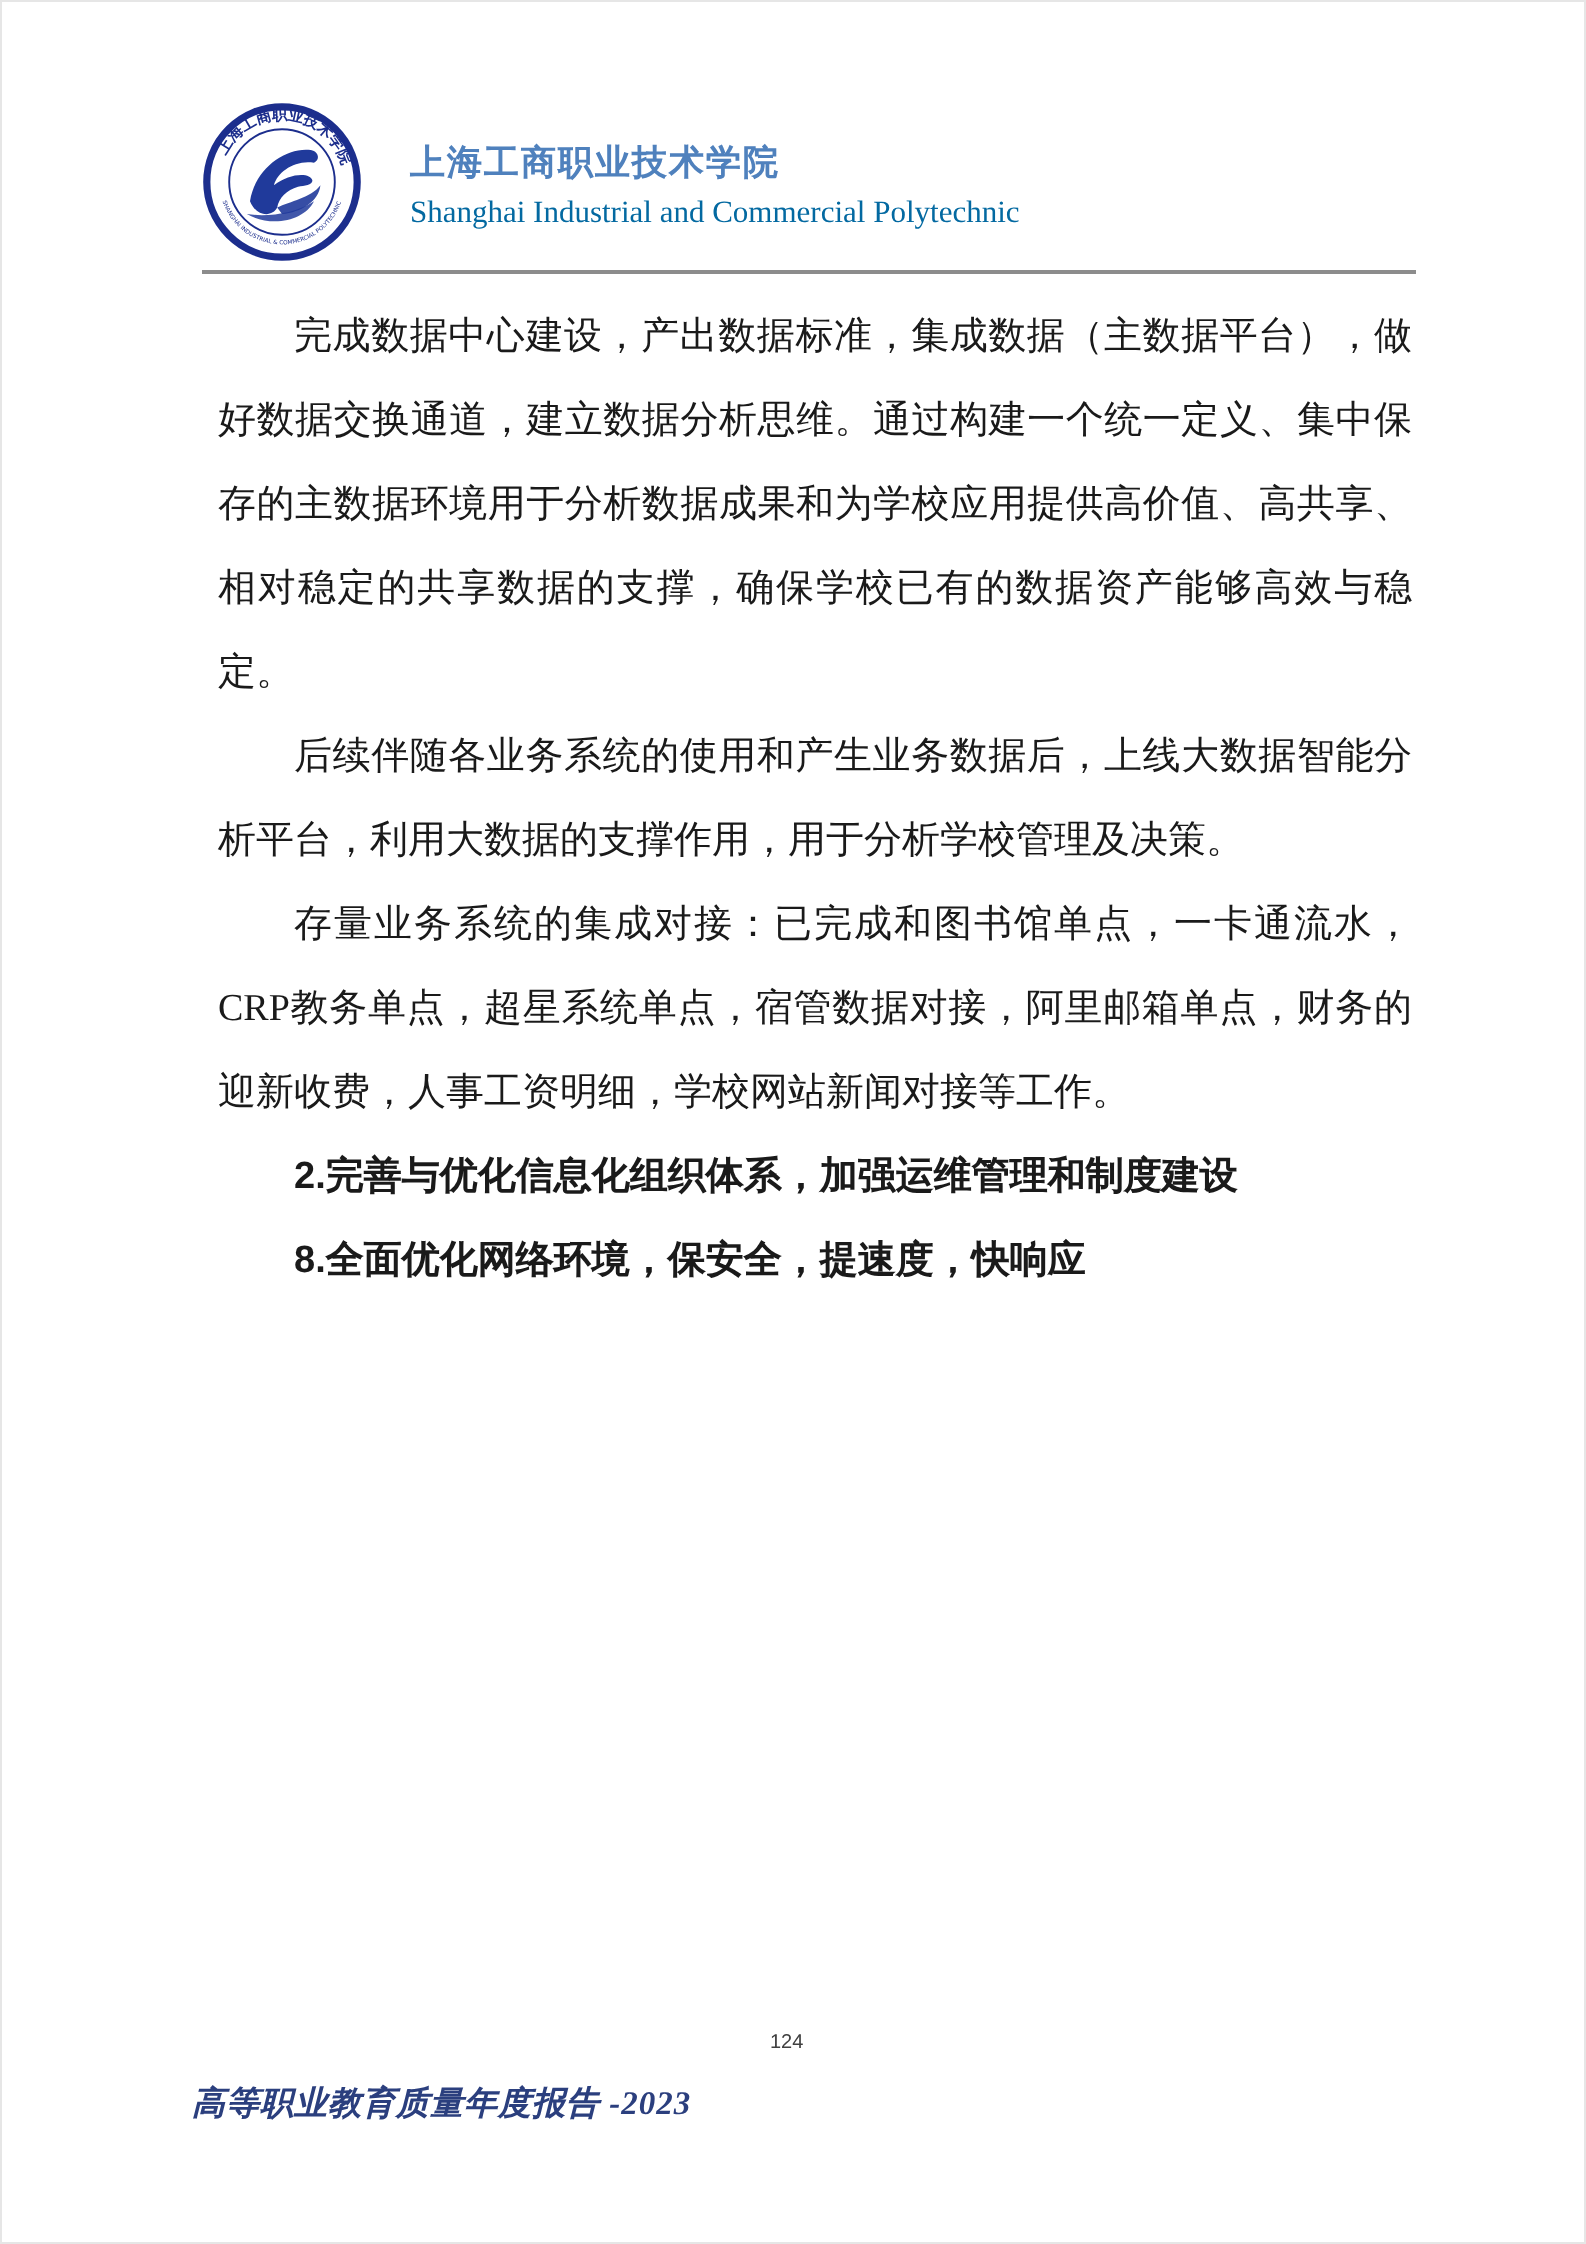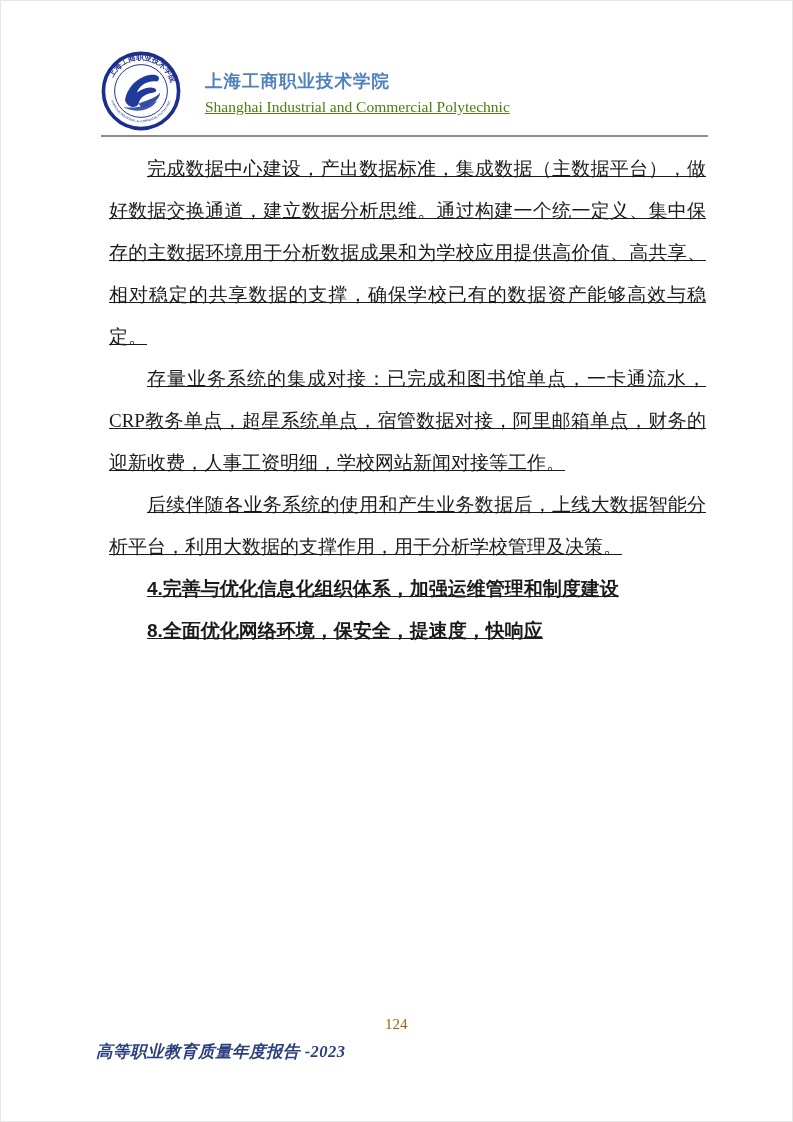--- a/index.html
+++ b/index.html
@@ -23,67 +23,65 @@
     font-family: "Liberation Sans", "DejaVu Sans", sans-serif;
     font-size: 17.5px;
     font-weight: bold;
     color: #4f81bd;
     letter-spacing: 1px;
     line-height: 1.2;
   }
   .title-en {
     font-family: "Liberation Serif", "DejaVu Serif", serif;
     font-size: 15.5px;
-    color: #4d7c0f;
+    color: #0369a1;
     margin-top: 6px;
     line-height: 1.2;
-    text-decoration: underline;
   }
   .header-rule {
     position: absolute;
     top: 134px; left: 100px; right: 84px;
     height: 2px;
     background: #8c8c8c;
   }
 
   
   .content {
     position: absolute;
     top: 147px;
     left: 108px;
     right: 86px;
     color: #1a1a1a;
     font-size: 19px;
     line-height: 42px;
     text-align: justify;
     text-justify: inter-character;
-    text-decoration: underline;
   }
   .para { text-indent: 2em; margin: 0; }
   .heading { text-indent: 2em; margin: 0; font-weight: bold; font-family: "Liberation Sans", "DejaVu Sans", sans-serif; font-size: 19px; }
 
   
   .footer { position: absolute; left: 0; right: 0; top: 1013px; height: 40px; }
   .footer-title {
     position: absolute;
     left: 95px; top: 4px;
     font-family: "Liberation Serif", "DejaVu Serif", serif;
     font-style: italic;
     font-weight: bold;
     font-size: 16.5px;
     color: #2b3f7e;
     letter-spacing: 0.5px;
     margin-top: 23px;
   }
   .page-number {
     position: absolute;
     left: 384px; top: 2px;
-    font-family: Liberation Serif, serif;
-    font-size: 15px;
-    color: #a16207;
+    font-family: Liberation Sans, sans-serif;
+    font-size: 10px;
+    color: #404040;
   }
 </style>
 </head>
 <body>
 
 <div class="page">
 
   <div class="header">
     <div class="logo-wrap">
       <svg viewBox="0 0 100 100" width="80" height="80">
@@ -109,23 +107,23 @@
     </div>
     <div class="title-block">
       <div class="title-zh">上海工商职业技术学院</div>
       <div class="title-en">Shanghai Industrial and Commercial Polytechnic</div>
     </div>
   </div>
   <div class="header-rule"></div>
 
   <div class="content">
     <p class="para">完成数据中心建设，产出数据标准，集成数据（主数据平台），做好数据交换通道，建立数据分析思维。通过构建一个统一定义、集中保存的主数据环境用于分析数据成果和为学校应用提供高价值、高共享、相对稳定的共享数据的支撑，确保学校已有的数据资产能够高效与稳定。</p>
+    <p class="para">后续伴随各业务系统的使用和产生业务数据后，上线大数据智能分析平台，利用大数据的支撑作用，用于分析学校管理及决策。</p>
     <p class="para">存量业务系统的集成对接：已完成和图书馆单点，一卡通流水，CRP教务单点，超星系统单点，宿管数据对接，阿里邮箱单点，财务的迎新收费，人事工资明细，学校网站新闻对接等工作。</p>
-    <p class="para">后续伴随各业务系统的使用和产生业务数据后，上线大数据智能分析平台，利用大数据的支撑作用，用于分析学校管理及决策。</p>
-    <p class="heading">4.完善与优化信息化组织体系，加强运维管理和制度建设</p>
+    <p class="heading">2.完善与优化信息化组织体系，加强运维管理和制度建设</p>
     <p class="heading">8.全面优化网络环境，保安全，提速度，快响应</p>
   </div>
 
   <div class="footer">
     <span class="footer-title">高等职业教育质量年度报告 -2023</span>
     <span class="page-number">124</span>
   </div>
 
 </div>
 

